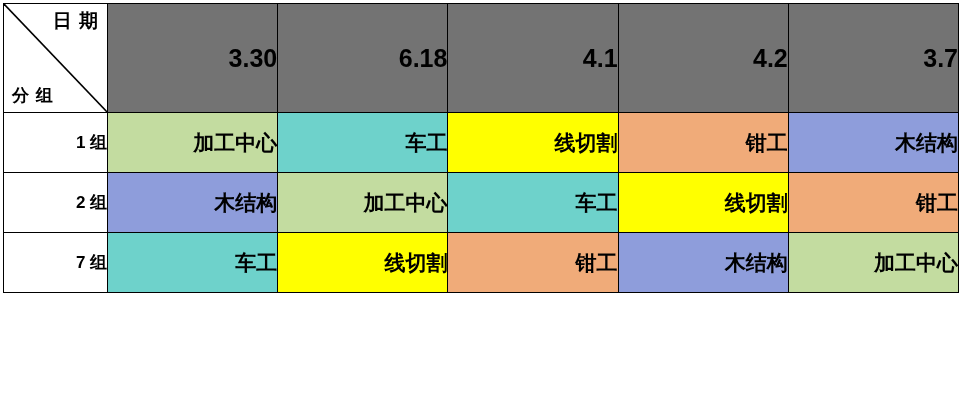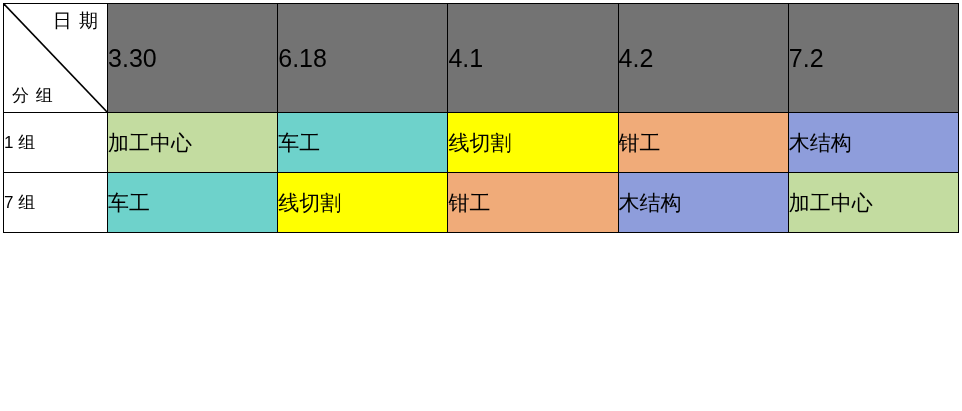--- a/index.html
+++ b/index.html
@@ -20,23 +20,24 @@
   }
   table.schedule {
     border-collapse: collapse;
     table-layout: fixed;
     width: 956px;
     margin: 3px 0 0 3px;
     background: #ffffff;
   }
   table.schedule td {
     border: 1px solid #000000;
-    text-align: left;
+    text-align: right;
     vertical-align: middle;
     padding: 0;
+    font-weight: bold;
   }
   
   col.c-head { width: 104px; }
   col.c-day  { width: 170px; }
 
   
   td.corner {
     position: relative;
     height: 108px;
     background: #ffffff;
@@ -108,29 +109,37 @@
                 <line x1="0" y1="0" x2="104" y2="108" stroke="#000000" stroke-width="1.6"></line>
               </svg>
             </span>
             <span class="lbl-date">日 期</span>
             <span class="lbl-group">分 组</span>
           </td>
           <td class="dayhead">3.30</td>
           <td class="dayhead">6.18</td>
           <td class="dayhead">4.1</td>
           <td class="dayhead">4.2</td>
-          <td class="dayhead">7.2</td>
+          <td class="dayhead">3.7</td>
         </tr>
         <tr>
           <td class="grouphead">1 组</td>
           <td class="cell" style="background: rgb(195, 220, 160);">加工中心</td>
           <td class="cell" style="background: rgb(110, 210, 203);">车工</td>
           <td class="cell" style="background: rgb(255, 255, 0);">线切割</td>
           <td class="cell" style="background: rgb(240, 171, 121);">钳工</td>
           <td class="cell" style="background: rgb(142, 157, 219);">木结构</td>
+        </tr>
+        <tr>
+          <td class="grouphead">2 组</td>
+          <td class="cell" style="background: rgb(142, 157, 219);">木结构</td>
+          <td class="cell" style="background: rgb(195, 220, 160);">加工中心</td>
+          <td class="cell" style="background: rgb(110, 210, 203);">车工</td>
+          <td class="cell" style="background: rgb(255, 255, 0);">线切割</td>
+          <td class="cell" style="background: rgb(240, 171, 121);">钳工</td>
         </tr>
         <tr>
           <td class="grouphead">7 组</td>
           <td class="cell" style="background: rgb(110, 210, 203);">车工</td>
           <td class="cell" style="background: rgb(255, 255, 0);">线切割</td>
           <td class="cell" style="background: rgb(240, 171, 121);">钳工</td>
           <td class="cell" style="background: rgb(142, 157, 219);">木结构</td>
           <td class="cell" style="background: rgb(195, 220, 160);">加工中心</td>
         </tr>
       </tbody>

